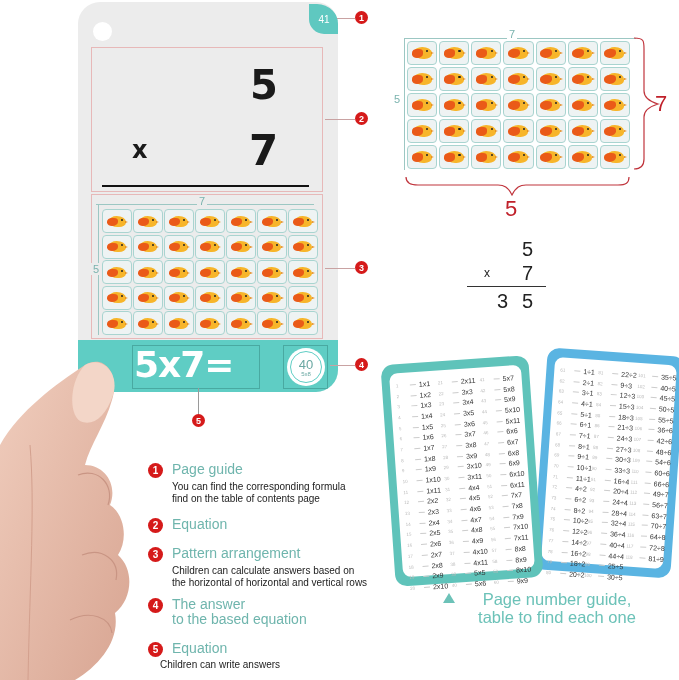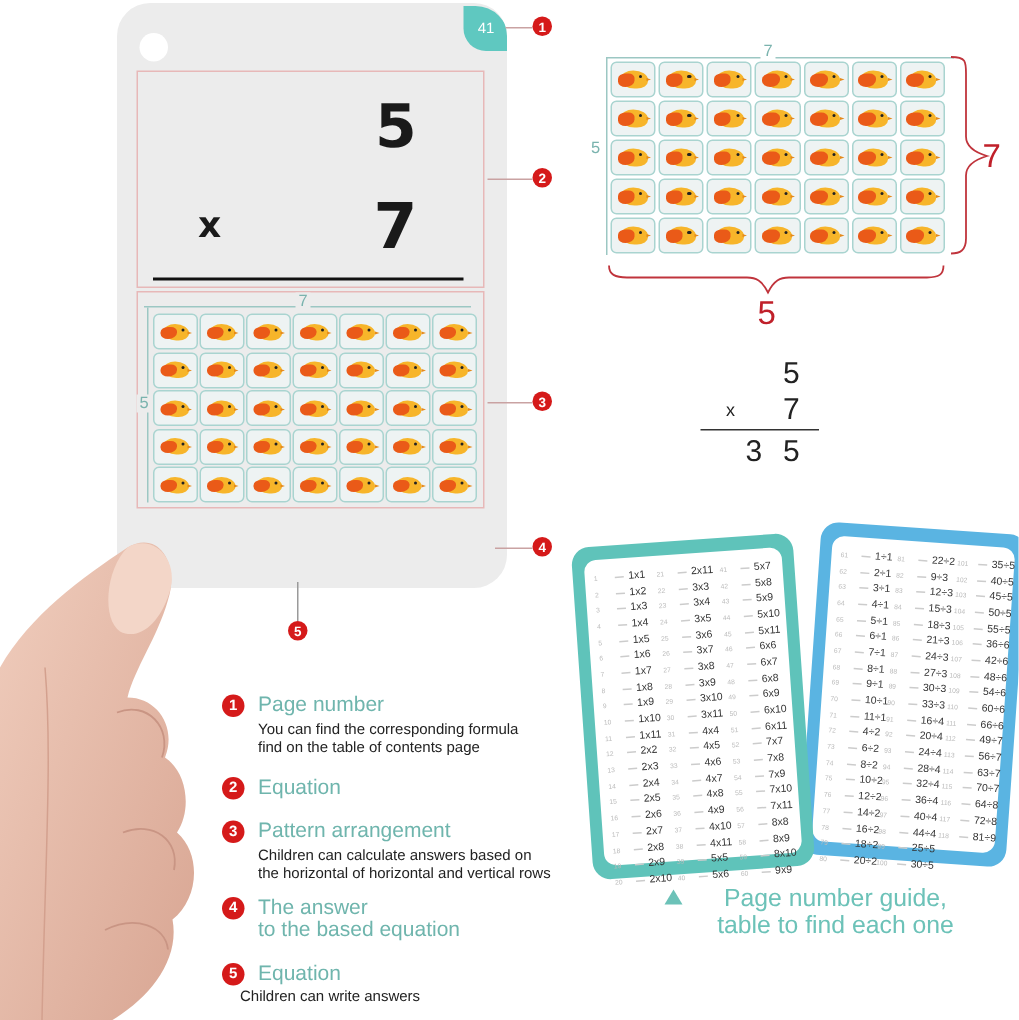--- a/index.html
+++ b/index.html
@@ -389,20 +389,31 @@
           <div class="bird" style="width: 22px; height: 13px;">
             <div class="body" style="left: 3px; top: 1px; width: 17px; height: 11px;"></div>
             <div class="wing" style="left: 1px; top: 3px; width: 11px; height: 8px;"></div>
             <div class="eye" style="left: 15px; top: 4px; width: 2px; height: 2px;"></div>
             <div class="beak" style="left: 19.5px; top: 6px;"></div>
           </div>
         </div>
       </div>
   </div>
 
+  <div class="card-footer">
+    <div class="ans-box"></div>
+    <div class="ans-text">5x7=</div>
+    <div class="back-box"></div>
+    <div class="seal">
+      <div class="seal-inner">
+        <div class="seal-big">40</div>
+        <div class="seal-small">5x8</div>
+      </div>
+    </div>
+  </div>
 </div>
 
 <div class="lead" style="left:337px; top:18px; width:18px;"></div>
 <div class="badge" style="left:355px; top:11px;">1</div>
 <div class="lead" style="left:325px; top:119px; width:30px;"></div>
 <div class="badge" style="left:355px; top:112px;">2</div>
 <div class="lead" style="left:325px; top:268px; width:30px;"></div>
 <div class="badge" style="left:355px; top:261px;">3</div>
 <div class="lead" style="left:330px; top:365px; width:25px;"></div>
 <div class="badge" style="left:355px; top:358px;">4</div>
@@ -1336,21 +1347,21 @@
         </div>
       </div>
     </div>
 </div>
 
 <div class="tri" style="left:443px; top:593px;"></div>
 <div class="guide" style="left:462px; top:589px; width:190px;">Page number guide,</div>
 <div class="guide" style="left:462px; top:607px; width:190px;">table to find each one</div>
 
 <div class="badge" style="left:148px; top:463px; width:15px; height:15px; font-size:10px;">1</div>
-<div class="legend-title" style="left:172px; top:461px;">Page number</div>
+<div class="legend-title" style="left:172px; top:461px;">Page guide</div>
 <div class="legend-desc" style="left:172px; top:481px;">You can find the corresponding formula</div>
 <div class="legend-desc" style="left:172px; top:493px;">find on the table of contents page</div>
 
 <div class="badge" style="left:148px; top:518px; width:15px; height:15px; font-size:10px;">2</div>
 <div class="legend-title" style="left:172px; top:516px;">Equation</div>
 
 <div class="badge" style="left:148px; top:547px; width:15px; height:15px; font-size:10px;">3</div>
 <div class="legend-title" style="left:172px; top:545px;">Pattern arrangement</div>
 <div class="legend-desc" style="left:172px; top:565px;">Children can calculate answers based on</div>
 <div class="legend-desc" style="left:172px; top:577px;">the horizontal of horizontal and vertical rows</div>

